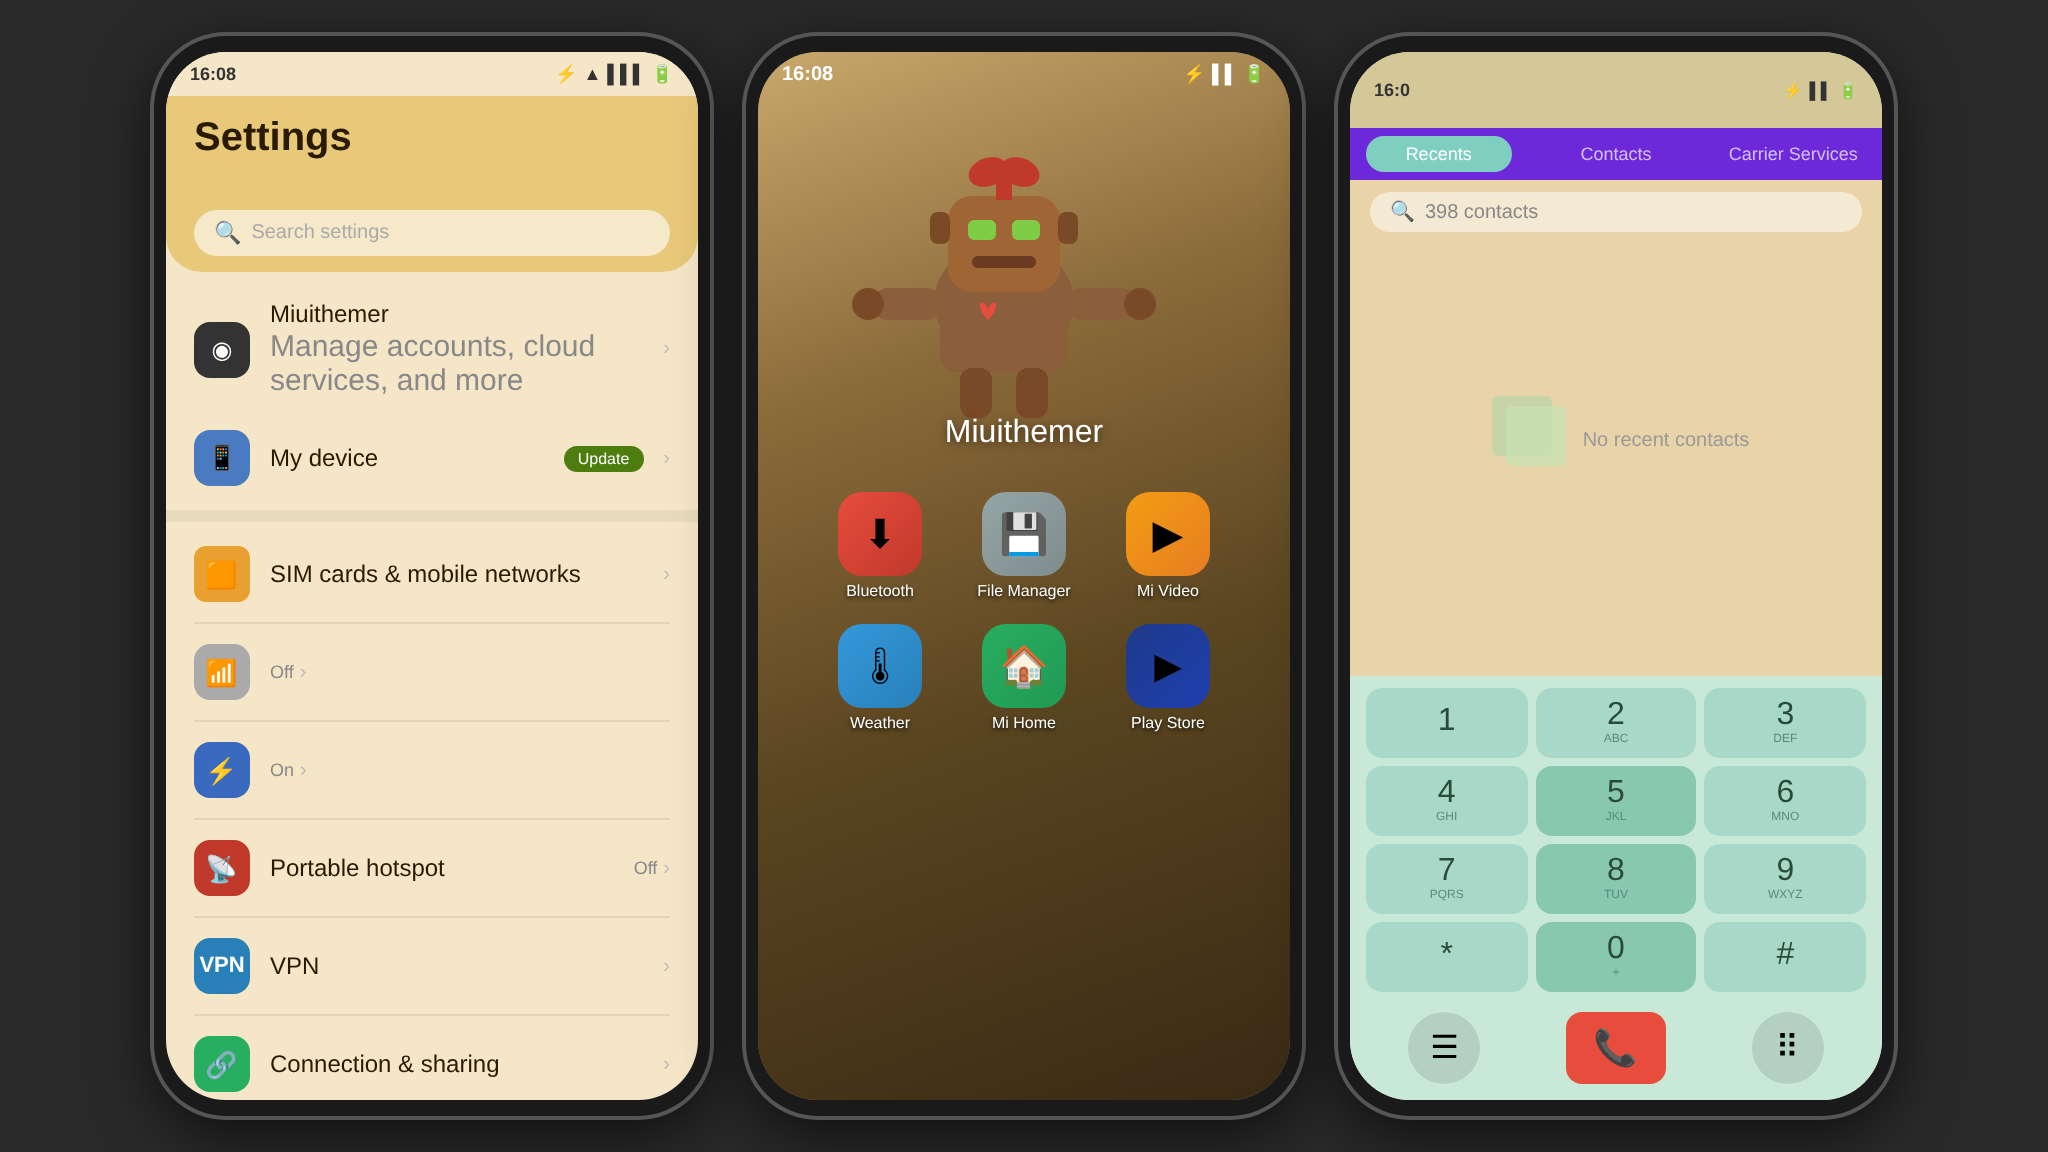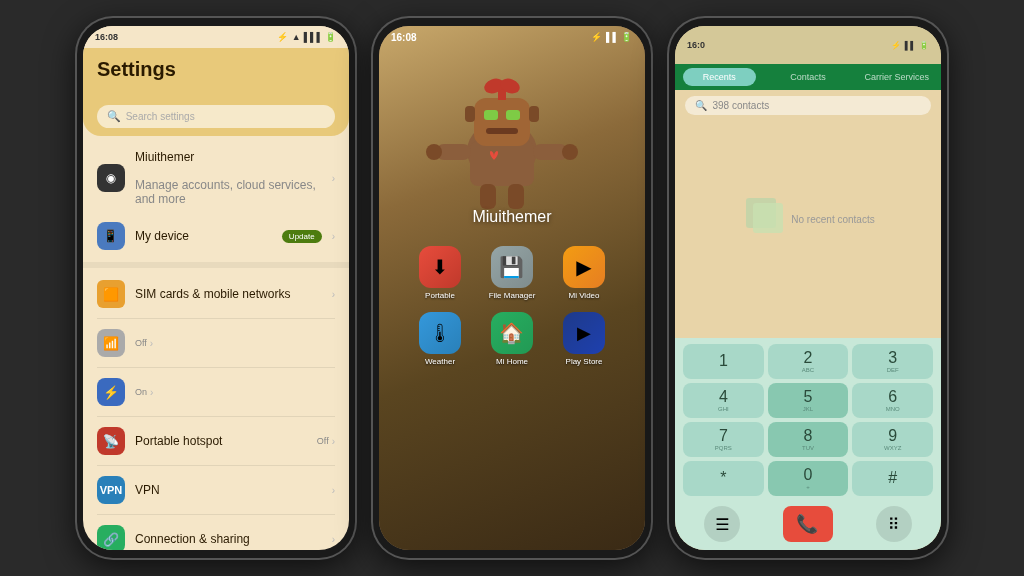--- a/index.html
+++ b/index.html
@@ -125,23 +125,23 @@
       min-width: 0;
     }
 
     .settings-item-label {
       font-size: 12px;
       color: #2a1a00;
       font-weight: 500;
     }
 
     .settings-item-sub {
-      font-size: 12px;
+      font-size: 15px;
       color: #888;
-      margin-top: 14px;
+      margin-top: 1px;
     }
 
     .settings-item-right {
       font-size: 9px;
       color: #888;
       display: flex;
       align-items: center;
       gap: 3px;
     }
 
@@ -284,21 +284,21 @@
       justify-content: space-between;
       padding: 0 12px;
       font-size: 9px;
       color: #333;
       background: #d4c898;
       flex-shrink: 0;
     }
 
     .dialer-tabs {
       display: flex;
-      background: #15803d;
+      background: #6d28d9;
       padding: 4px 8px;
       gap: 16px;
     }
 
     .dialer-tab {
       flex: 1;
       text-align: center;
       font-size: 9px;
       padding: 4px 2px;
       border-radius: 12px;
@@ -601,21 +601,21 @@
             <span style="font-size:9px;">🔋</span>
           </div>
         </div>
 
         <div class="app-label">Miuithemer</div>
 
         <div class="apps-grid">
           <div class="apps-row">
             <div class="app-icon">
               <div class="app-icon-img app-downloads">⬇</div>
-              <span class="app-icon-label">Portable</span>
+              <span class="app-icon-label">Bluetooth</span>
             </div>
             <div class="app-icon">
               <div class="app-icon-img app-file">💾</div>
               <span class="app-icon-label">File Manager</span>
             </div>
             <div class="app-icon">
               <div class="app-icon-img app-video">▶</div>
               <span class="app-icon-label">Mi Video</span>
             </div>
           </div>

